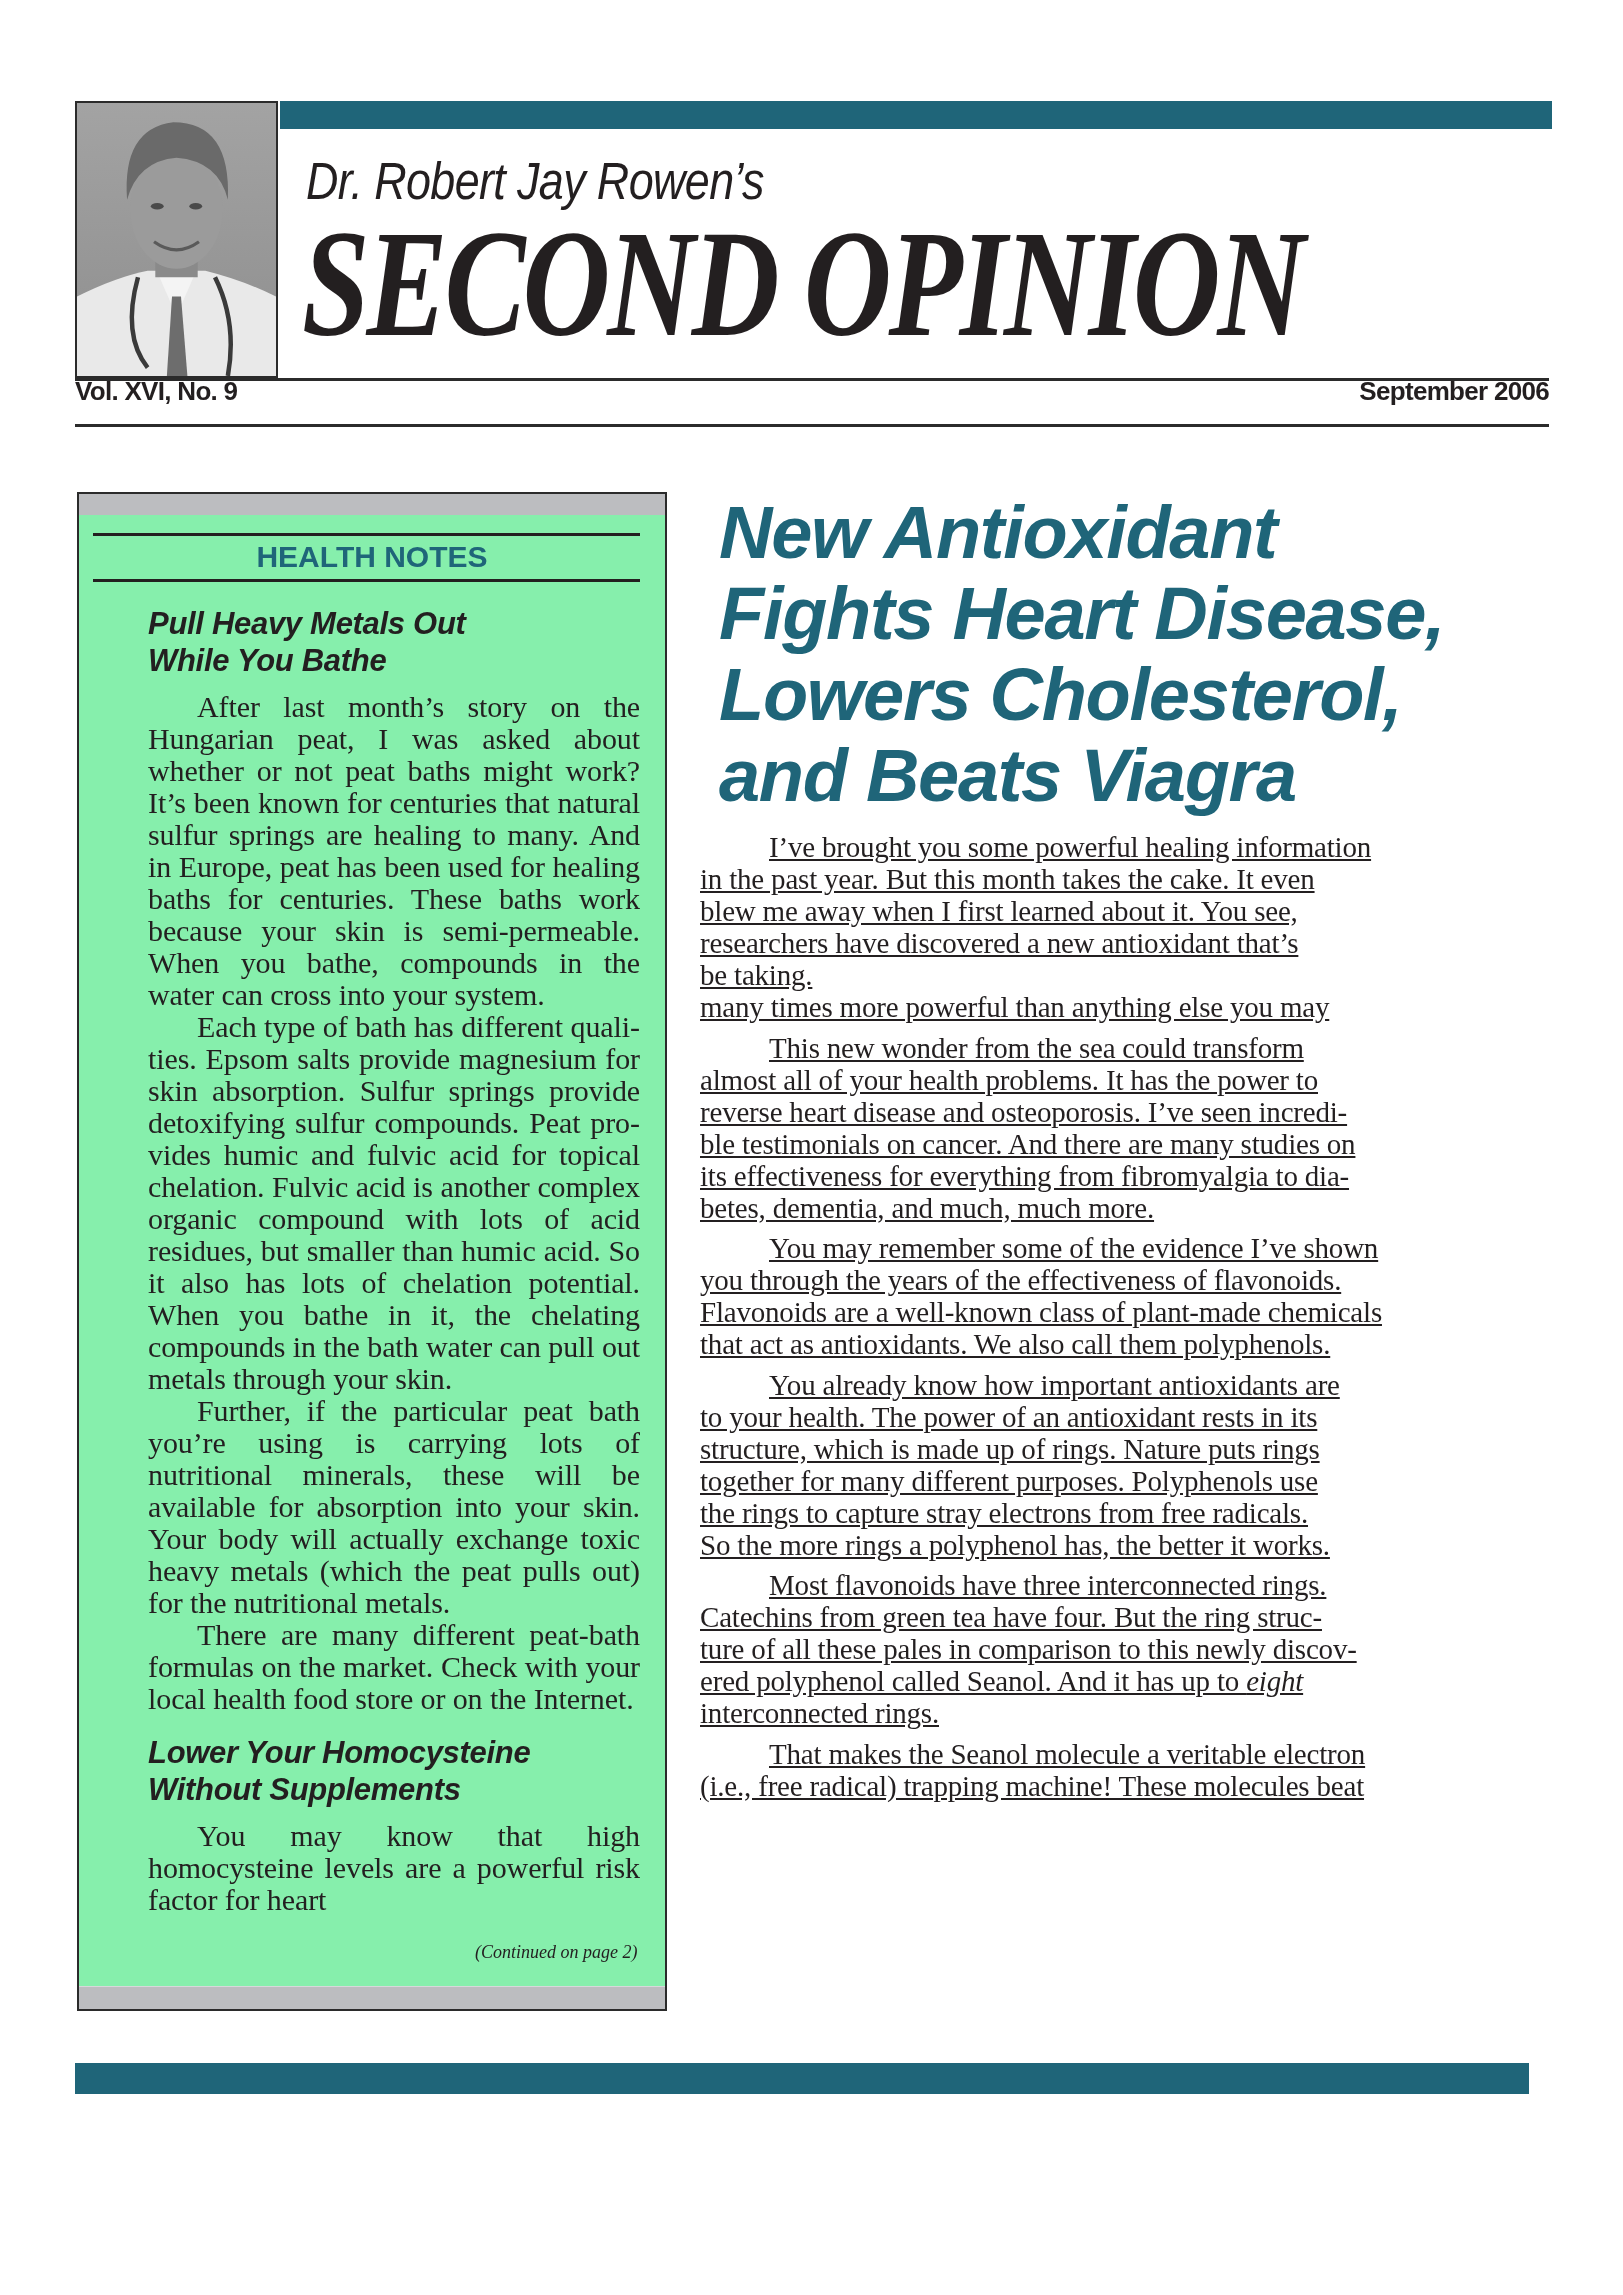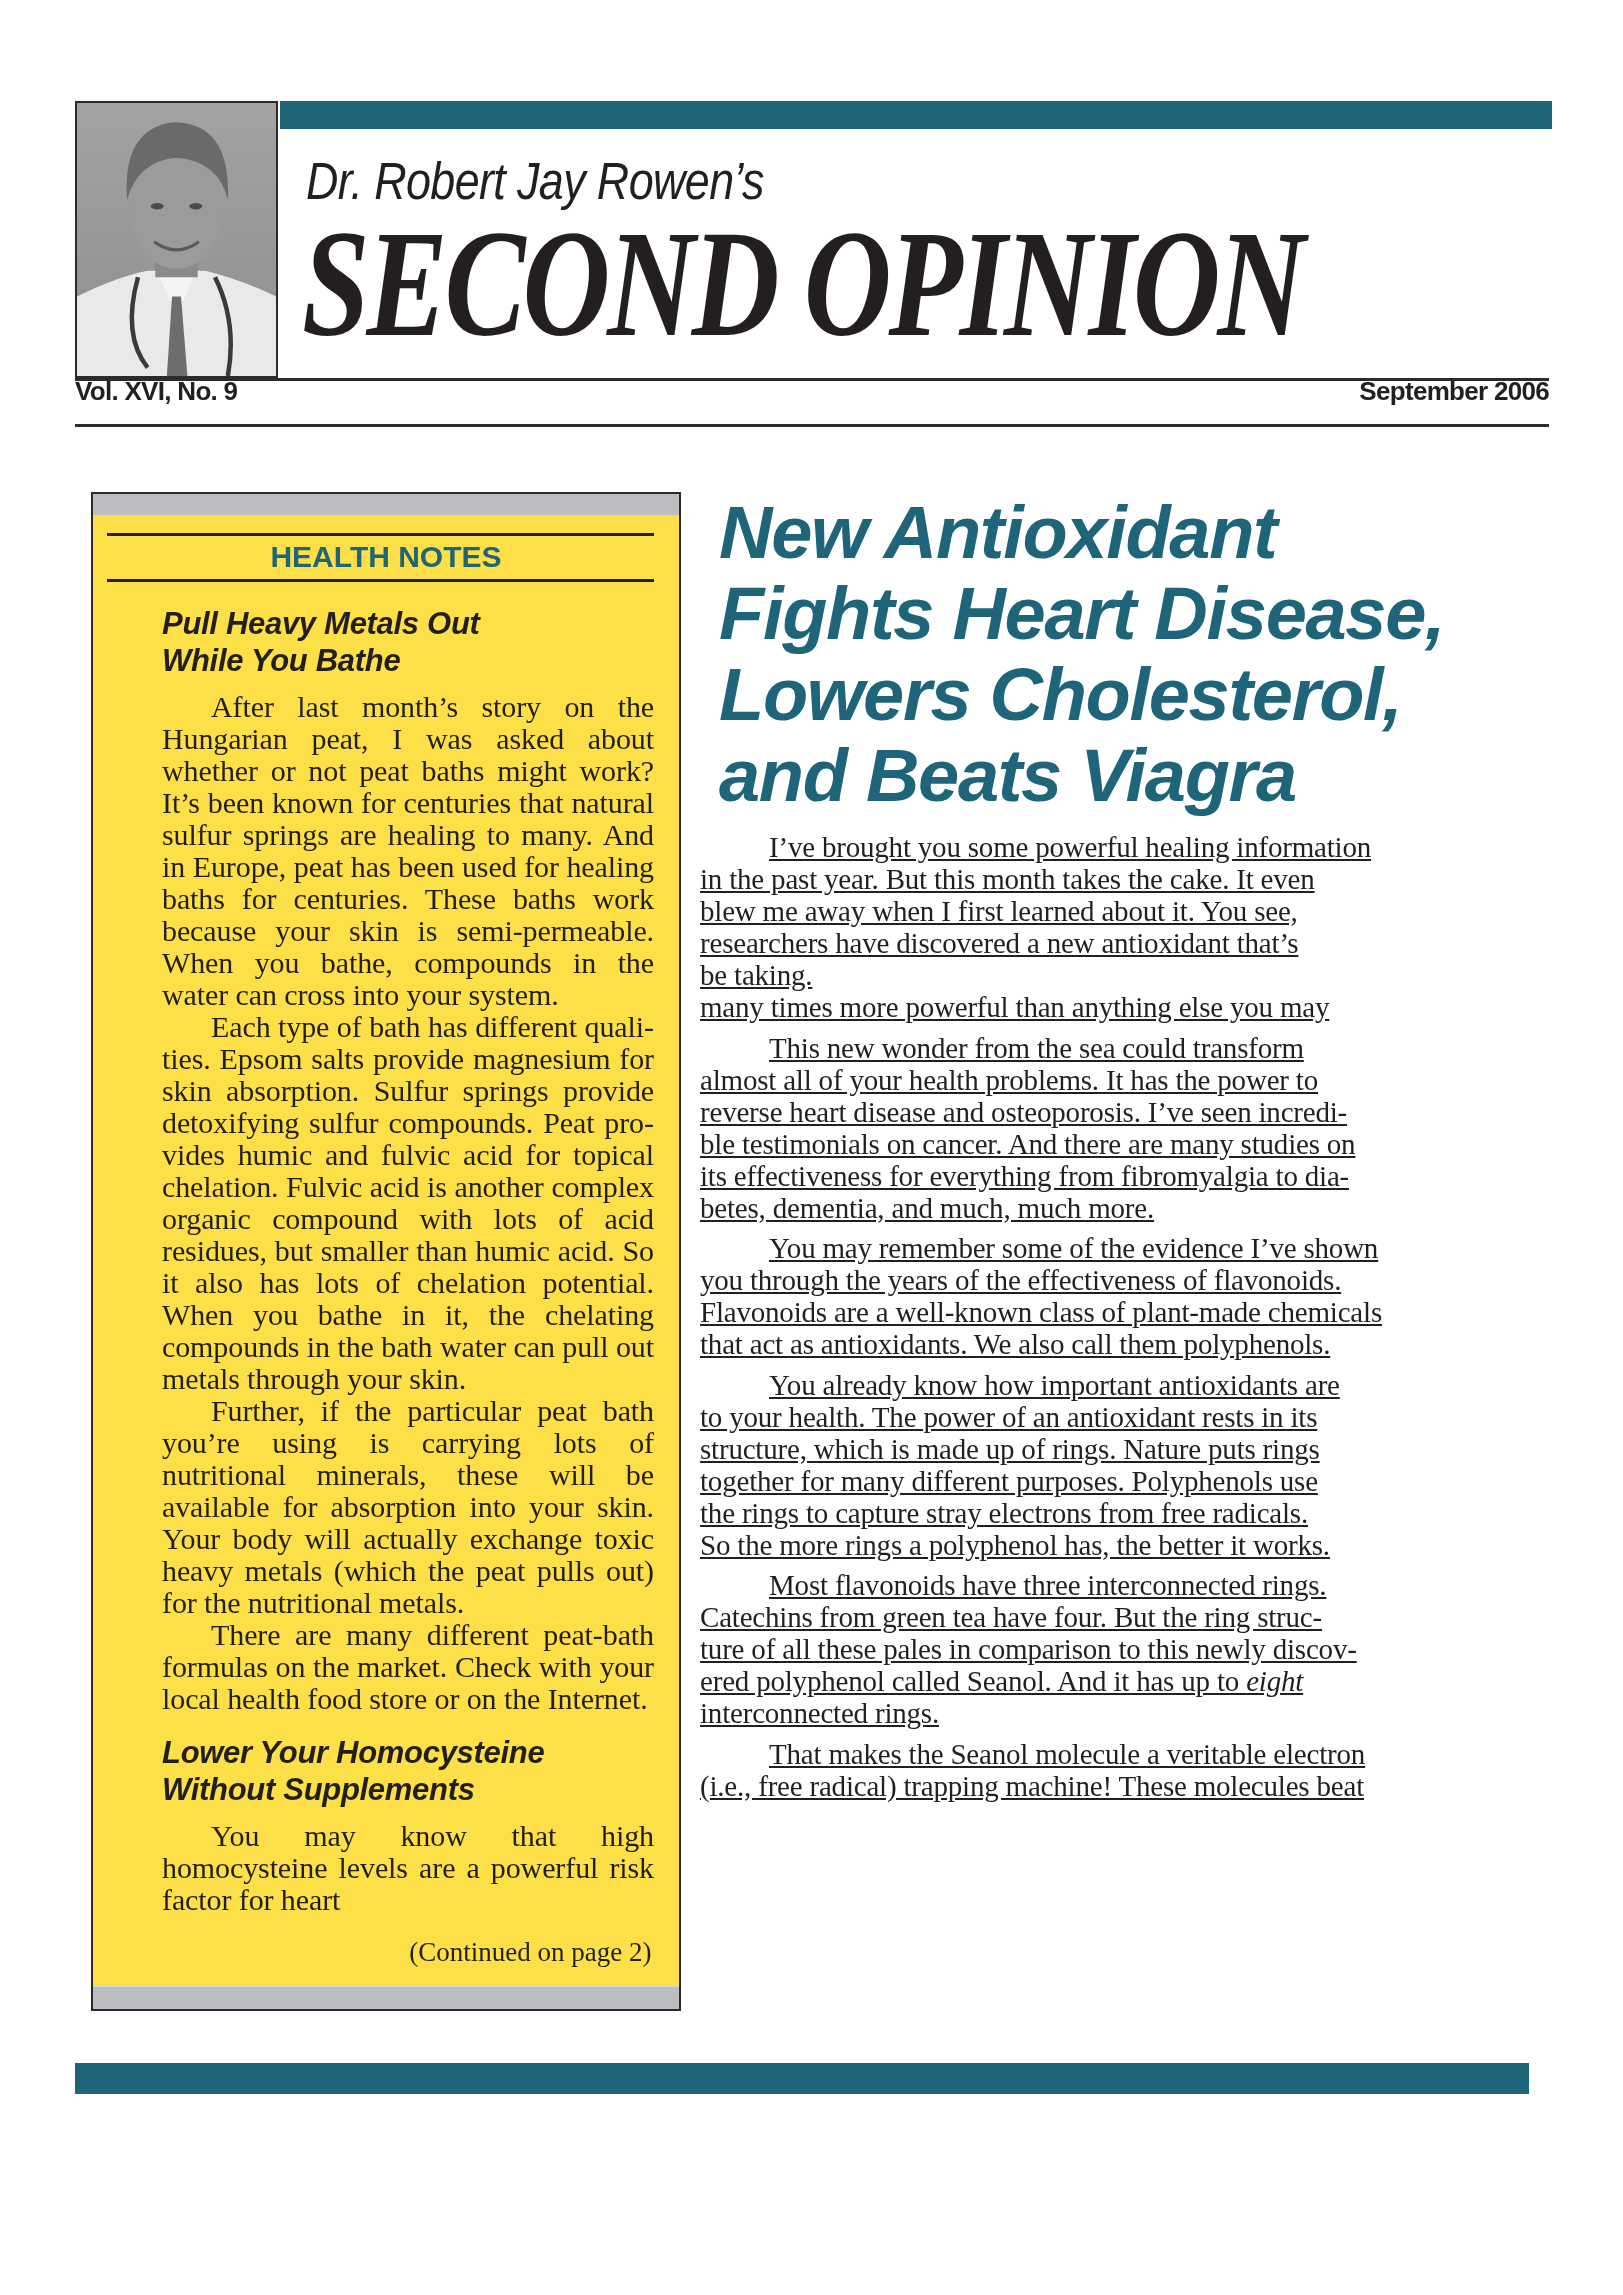--- a/index.html
+++ b/index.html
@@ -21,37 +21,37 @@
              letter-spacing: -3.9px; white-space: nowrap; transform: scaleX(0.80); transform-origin: left top; }
     .rule-top { position: absolute; left: 75px; top: 378px; width: 1474px; height: 2.6px; background: #2b2b2b; }
     .issue-row { position: absolute; left: 75px; top: 376px; width: 1474px; height: 33px;
                  font-family: Liberation Sans, sans-serif; font-weight: bold; font-size: 26px;
                  letter-spacing: -0.7px; }
     .issue-row .vol { position: absolute; left: 0; top: 0; }
     .issue-row .date { position: absolute; right: 0; top: 0; }
     .rule-bottom { position: absolute; left: 75px; top: 424px; width: 1474px; height: 2.6px; background: #2b2b2b; }
 
     
-    .sidebar { position: absolute; left: 91px; top: 492px; width: 590px; height: 1519px;
-               border: 2px solid #2b2b2b; box-sizing: border-box; background: #fde047; }
+    .sidebar { position: absolute; left: 77px; top: 492px; width: 590px; height: 1519px;
+               border: 2px solid #2b2b2b; box-sizing: border-box; background: #86efac; }
     .sidebar .band-top { position: absolute; left: 0; top: 0; right: 0; height: 21px; background: #bcbdc0; }
     .sidebar .band-bottom { position: absolute; left: 0; bottom: 0; right: 0; height: 22px; background: #bcbdc0;
                             border-top: 1.3px solid #d7d8da; }
     .sidebar .hn-rule1 { position: absolute; left: 14.4px; right: 25px; top: 39px; height: 2.6px; background: #231f20; }
     .sidebar .hn-label { position: absolute; left: 0; right: 0; top: 46px; text-align: center;
                          font-family: "Liberation Sans", "DejaVu Sans", sans-serif; font-weight: bold;
                          font-size: 30px; color: var(--accent, #1f6579); letter-spacing: 0px; }
     .sidebar .hn-rule2 { position: absolute; left: 14.4px; right: 25px; top: 85px; height: 2.6px; background: #231f20; }
     .sidebar .content { position: absolute; left: 23px; right: 25px; top: 111px; margin-left: 46px; }
     .side-head { font-family: "Liberation Sans", "DejaVu Sans", sans-serif; font-weight: bold; font-style: italic;
                  font-size: 31px; line-height: 37px; color: #231f20; margin: 0 0 11.8px 0; letter-spacing: -0.3px; }
     .side-p { font-size: 30px; line-height: 32px; margin: 0; text-align: justify; text-indent: 49px;
               hyphens: manual; letter-spacing: -0.1px; }
     .side-head.second { margin-top: 19.6px; }
-    .continued { text-align: right; font-size: 27px; line-height: 33px; margin-top: 19.6px;
+    .continued { text-align: right; font-style: italic; font-size: 18px; line-height: 33px; margin-top: 19.6px;
                  padding-right: 2.6px; }
 
     
     .headline { position: absolute; left: 703px; top: 476px; width: 850px;
                 font-family: "Liberation Sans", "DejaVu Sans", sans-serif; font-weight: bold; font-style: italic;
                 font-size: 74px; line-height: 81px; color: var(--accent, #1f6579); letter-spacing: -1.3px; }
     .headline div { white-space: nowrap; }
     .article { position: absolute; left: 700px; top: 831px; width: 849px; text-decoration: underline; }
     .article p { margin: 0 0 8.5px 0; font-size: 29px; line-height: 32px; text-indent: 69px; letter-spacing: -0.2px; }
     .article p span.line { display: block; text-indent: 0; }

